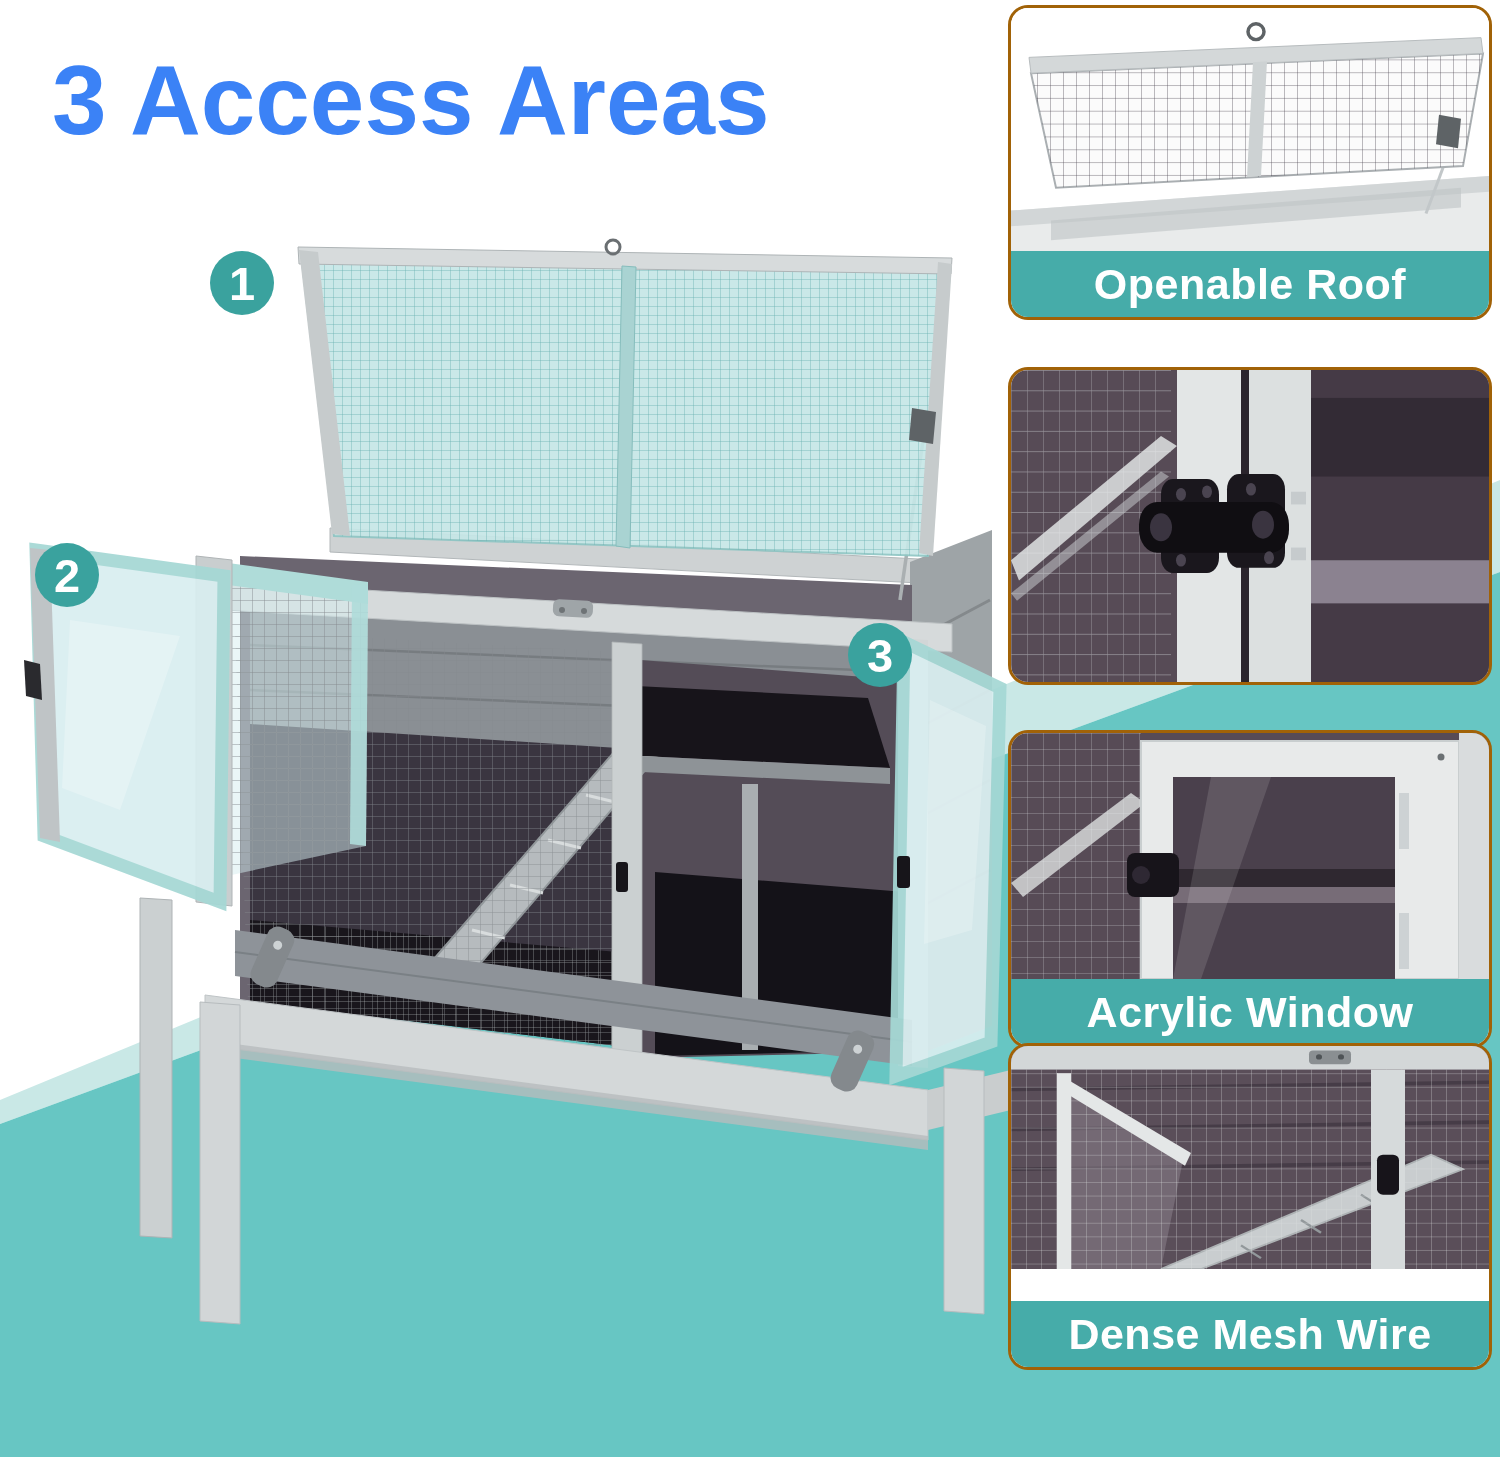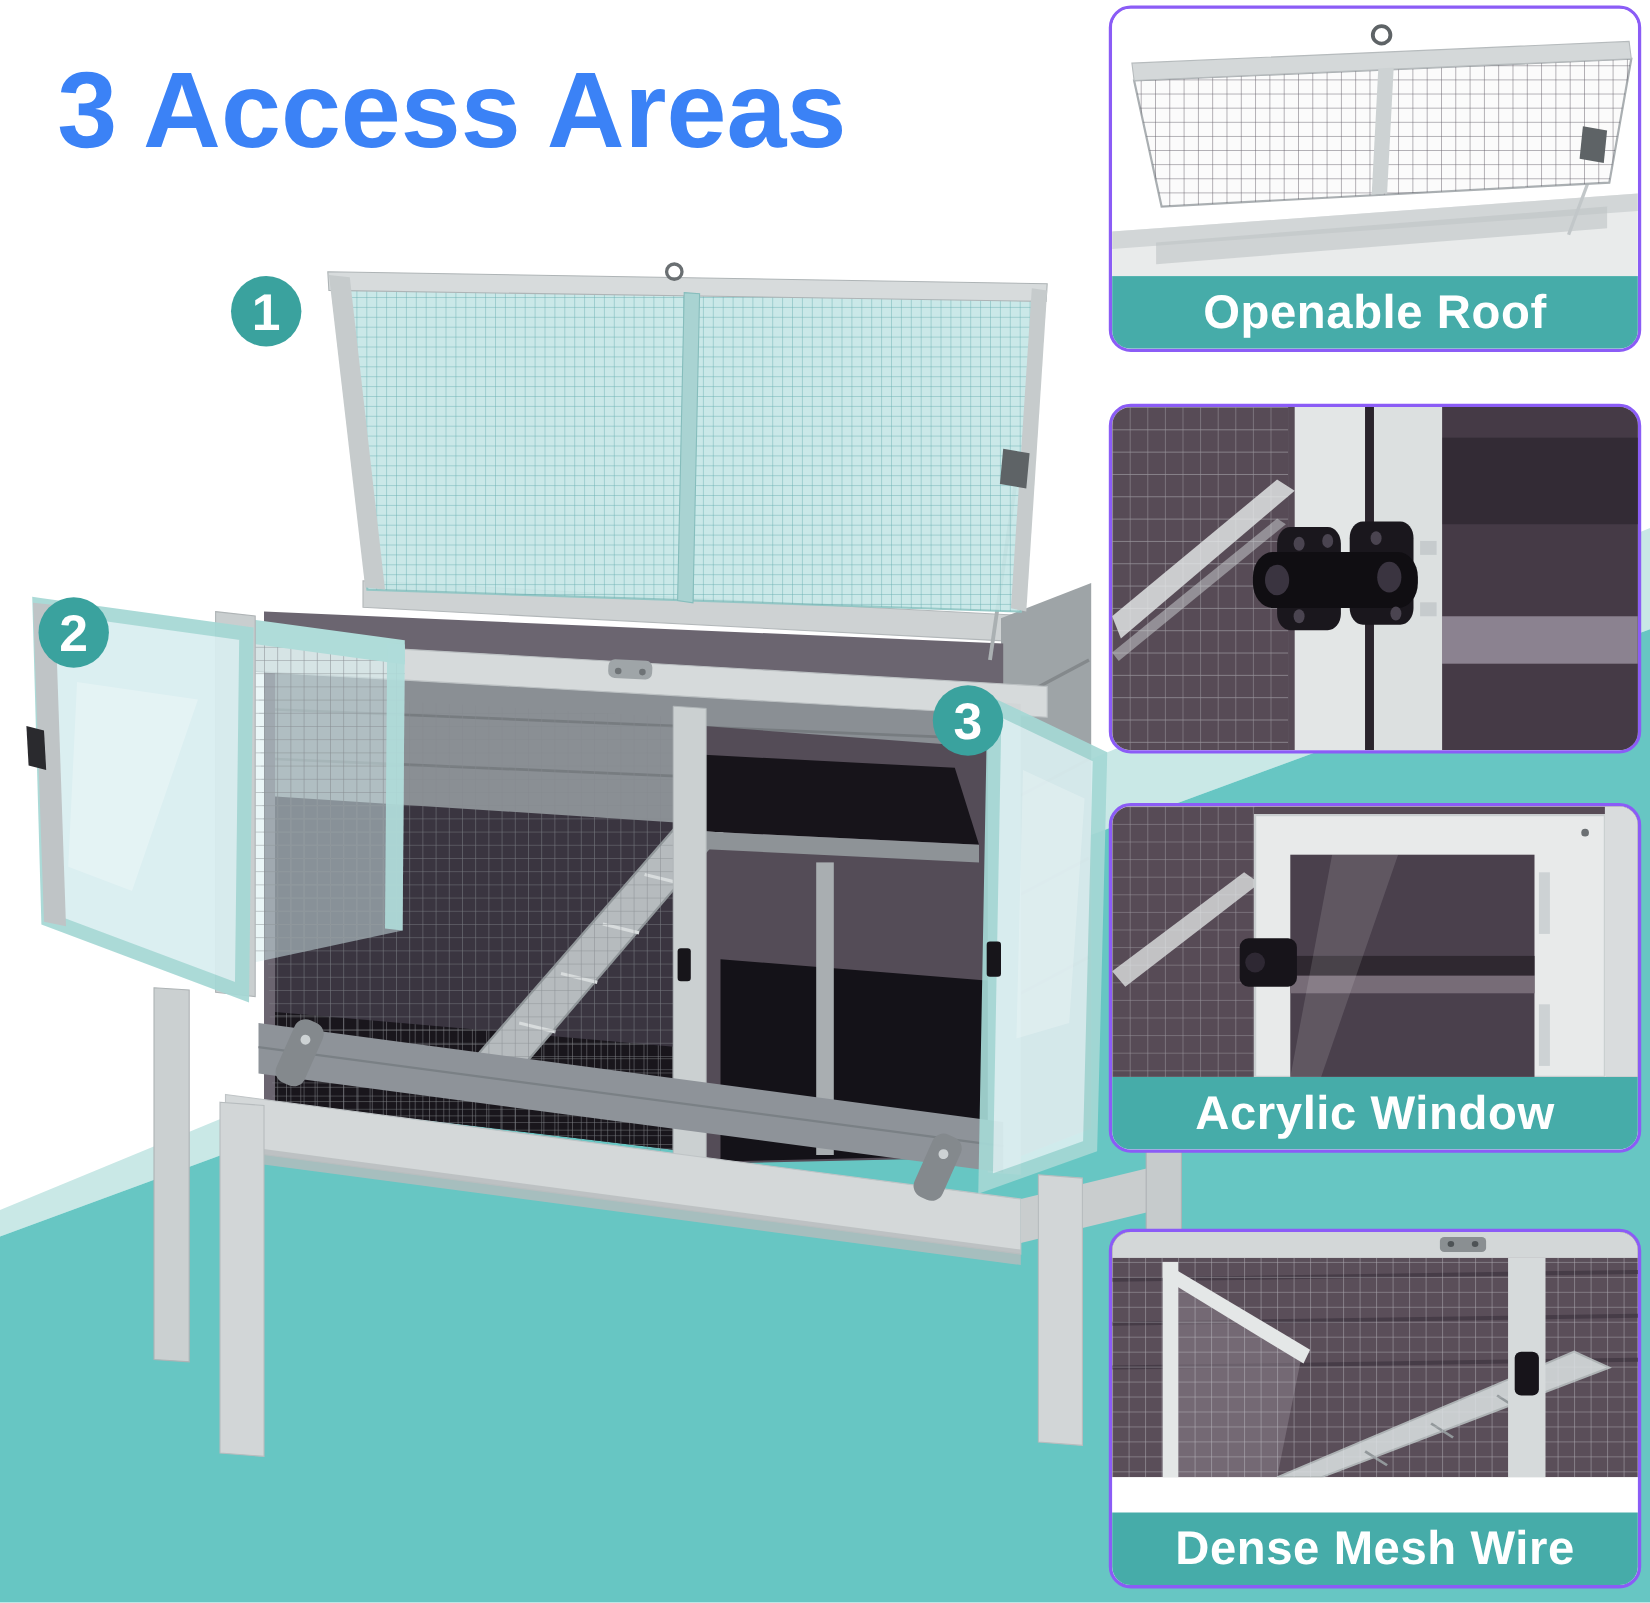--- a/index.html
+++ b/index.html
@@ -14,21 +14,21 @@
     position:absolute;left:52px;top:28px;z-index:3;
     font-size:98px;font-weight:bold;color:#3b82f6;letter-spacing:0px;white-space:nowrap;margin-top:16px;
   }
   .marker{
     position:absolute;z-index:4;width:64px;height:64px;border-radius:50%;
     background:#3AA29E;color:#ffffff;display:flex;align-items:center;justify-content:center;
     font-size:47px;font-weight:bold;
   }
   .card{
     position:absolute;left:1008px;width:484px;z-index:2;
-    background:#ffffff;border:3px solid #8b5cf6;border-radius:20px;overflow:hidden;
+    background:#ffffff;border:3px solid #a16207;border-radius:20px;overflow:hidden;
     display:flex;flex-direction:column;box-sizing:border-box;
   }
   .card .photo{flex:1;position:relative;}
   .card .photo svg{position:absolute;left:0;top:0;width:100%;height:100%;}
   .card .caption{
     height:66px;flex:0 0 66px;background:#46ACA9;color:#ffffff;
     display:flex;align-items:center;justify-content:center;
     font-size:43px;font-weight:bold;letter-spacing:0.5px;
   }
 </style>
@@ -250,21 +250,21 @@
         <g>
           <rect x="116" y="120" width="52" height="44" rx="8" fill="#17141A"></rect>
           <circle cx="130" cy="142" r="9" fill="#2E2833"></circle>
         </g>
         <rect x="448" y="0" width="30" height="246" fill="#D9DCDD"></rect>
       </svg>
     </div>
     <div class="caption">Acrylic Window</div>
   </div>
 
-  <div class="card" style="top:1117px;height:327px;gap:32px;">
+  <div class="card" style="top:1043px;height:327px;gap:32px;">
     <div class="photo">
       <svg viewBox="0 0 478 246" preserveAspectRatio="none">
         <defs>
           <pattern id="mL4" width="15" height="15" patternUnits="userSpaceOnUse">
             <path d="M15 0H0V15" fill="none" stroke="#DCE0E2" stroke-width="1" opacity="0.6"></path>
           </pattern>
         </defs>
         <rect x="0" y="0" width="478" height="246" fill="#5A4E59"></rect>
         <line x1="0" y1="48" x2="478" y2="40" stroke="#463C47" stroke-width="4"></line>
         <line x1="0" y1="92" x2="478" y2="84" stroke="#463C47" stroke-width="4"></line>

